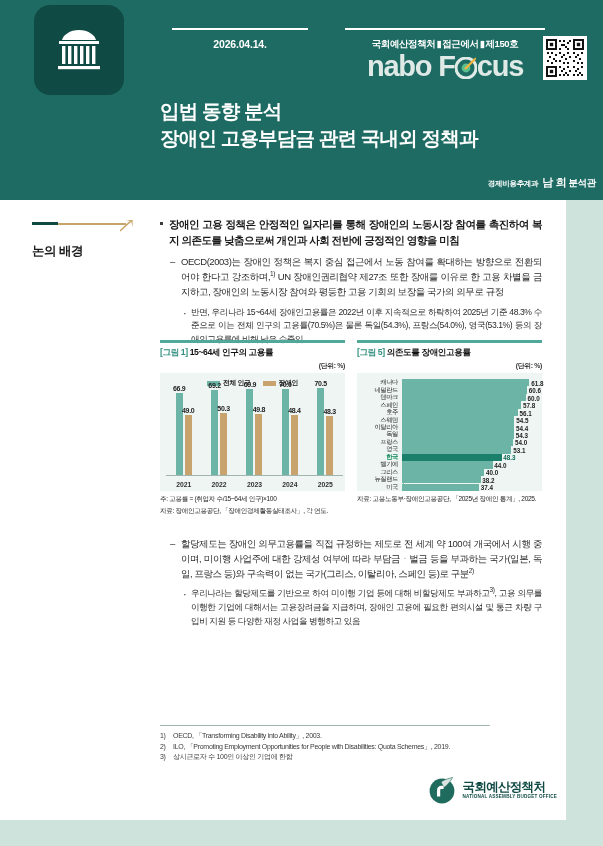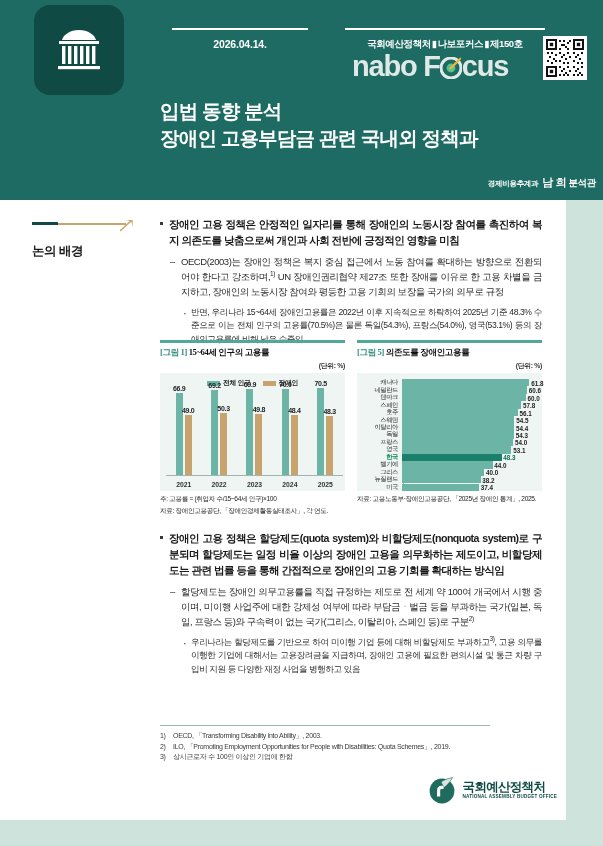--- a/index.html
+++ b/index.html
@@ -66,21 +66,21 @@
     font-weight: bold;
     letter-spacing: -0.4px;
     white-space: nowrap;
   }
   .issue-line .sep { color: #ffffff; margin: 0 1px; }
 
   .nabo-logo {
     position: absolute;
     left: 352px; top: 52px;
     width: 186px;
-    text-align: left;
+    text-align: center;
     color: #dfe9e6;
     font-size: 29px;
     font-weight: bold;
     letter-spacing: -1.2px;
     line-height: 1;
     white-space: nowrap;
   }
   .nabo-logo .nabo-o {
     display: inline-block;
     position: relative;
@@ -261,21 +261,20 @@
     width: 100%; height: 3px;
     background: #4fa898;
     margin-bottom: 4px;
   }
   .fig-title {
     font-size: 8.6px;
     font-weight: bold;
     color: #111111;
     letter-spacing: -0.4px;
     white-space: nowrap;
-    font-family: Liberation Serif, serif;
   }
   .fig-title .tag { color: #2f8d7e; }
   .fig-unit {
     text-align: right;
     font-size: 6.8px;
     font-weight: bold;
     color: #333333;
     margin-top: 2px;
     letter-spacing: -0.3px;
   }
@@ -450,21 +449,21 @@
         <rect x="42" y="19" width="3.4" height="18" fill="#ffffff"></rect>
         <rect x="8" y="39" width="42" height="3.2" fill="#ffffff"></rect>
       </svg>
     </div>
 
     <div class="rule-date"></div>
     <div class="issue-date">2026.04.14.</div>
 
     <div class="rule-issue"></div>
     <div class="issue-line">
-      <span>국회예산정책처</span><span class="sep">▮</span><span>나보포커스</span><span class="sep">▮</span><span>제150호</span>
+      <span>국회예산정책처</span><span class="sep">▮</span><span>접근에서</span><span class="sep">▮</span><span>제150호</span>
     </div>
 
     <div class="nabo-logo"><span>nab</span><span>o F</span><span class="nabo-o"><svg width="22" height="22" viewBox="0 0 22 22">
             <circle cx="11" cy="11" r="10" fill="none" stroke="#dfe9e6" stroke-width="3"></circle>
             <circle cx="11" cy="11" r="4.4" fill="#5bbf8e"></circle>
             <path d="M10 12 L20 2" stroke="#f0b441" stroke-width="2.4" fill="none"></path>
             <path d="M19 1.2 L21.2 0.6 L20.6 3 Z" fill="#f0b441"></path>
           </svg></span><span>cus</span></div>
 
     <div class="qr">
@@ -778,21 +777,20 @@
                 </div>
               </div>
           </div>
         </div>
         <div class="fig-note">자료: 고용노동부·장애인고용공단, 「2025년 장애인 통계」, 2025.</div>
       </div>
 
     </div>
 
     <div class="txt-col" style="top:330px;">
-      <div class="b1">장애인 고용 정책은 할당제도(quota system)와 비할당제도(nonquota system)로 구분되며 할당제도는 일정 비율 이상의 장애인 고용을 의무화하는 제도이고, 비할당제도는 관련 법률 등을 통해 간접적으로 장애인의 고용 기회를 확대하는 방식임</div>
       <div class="b2" style="margin-top:7px;"><span>할당제도는 장애인 의무고용률을 직접 규정하는 제도로 전 세계 약 100여 개국에서 시행 중이며, 미이행 사업주에 대한 강제성 여부에 따라 부담금ㆍ벌금 등을 부과하는 국가(일본, 독일, 프랑스 등)와 구속력이 없는 국가(그리스, 이탈리아, 스페인 등)로 구분</span><sup class="fn">2)</sup></div>
       <div class="b3" style="margin-top:6px;"><span>우리나라는 할당제도를 기반으로 하여 미이행 기업 등에 대해 비할당제도 부과하고</span><sup class="fn">3)</sup><span>, 고용 의무를 이행한 기업에 대해서는 고용장려금을 지급하며, 장애인 고용에 필요한 편의시설 및 통근 차량 구입비 지원 등 다양한 재정 사업을 병행하고 있음</span></div>
     </div>
 
     <div class="footnotes">
       <div class="fn-rule"></div>
       <div id="fn-list">
           <div class="fn-item">
             <span class="fn-num">1)</span>
             <span class="fn-txt">OECD, 「Transforming Disability into Ability」, 2003.</span>

